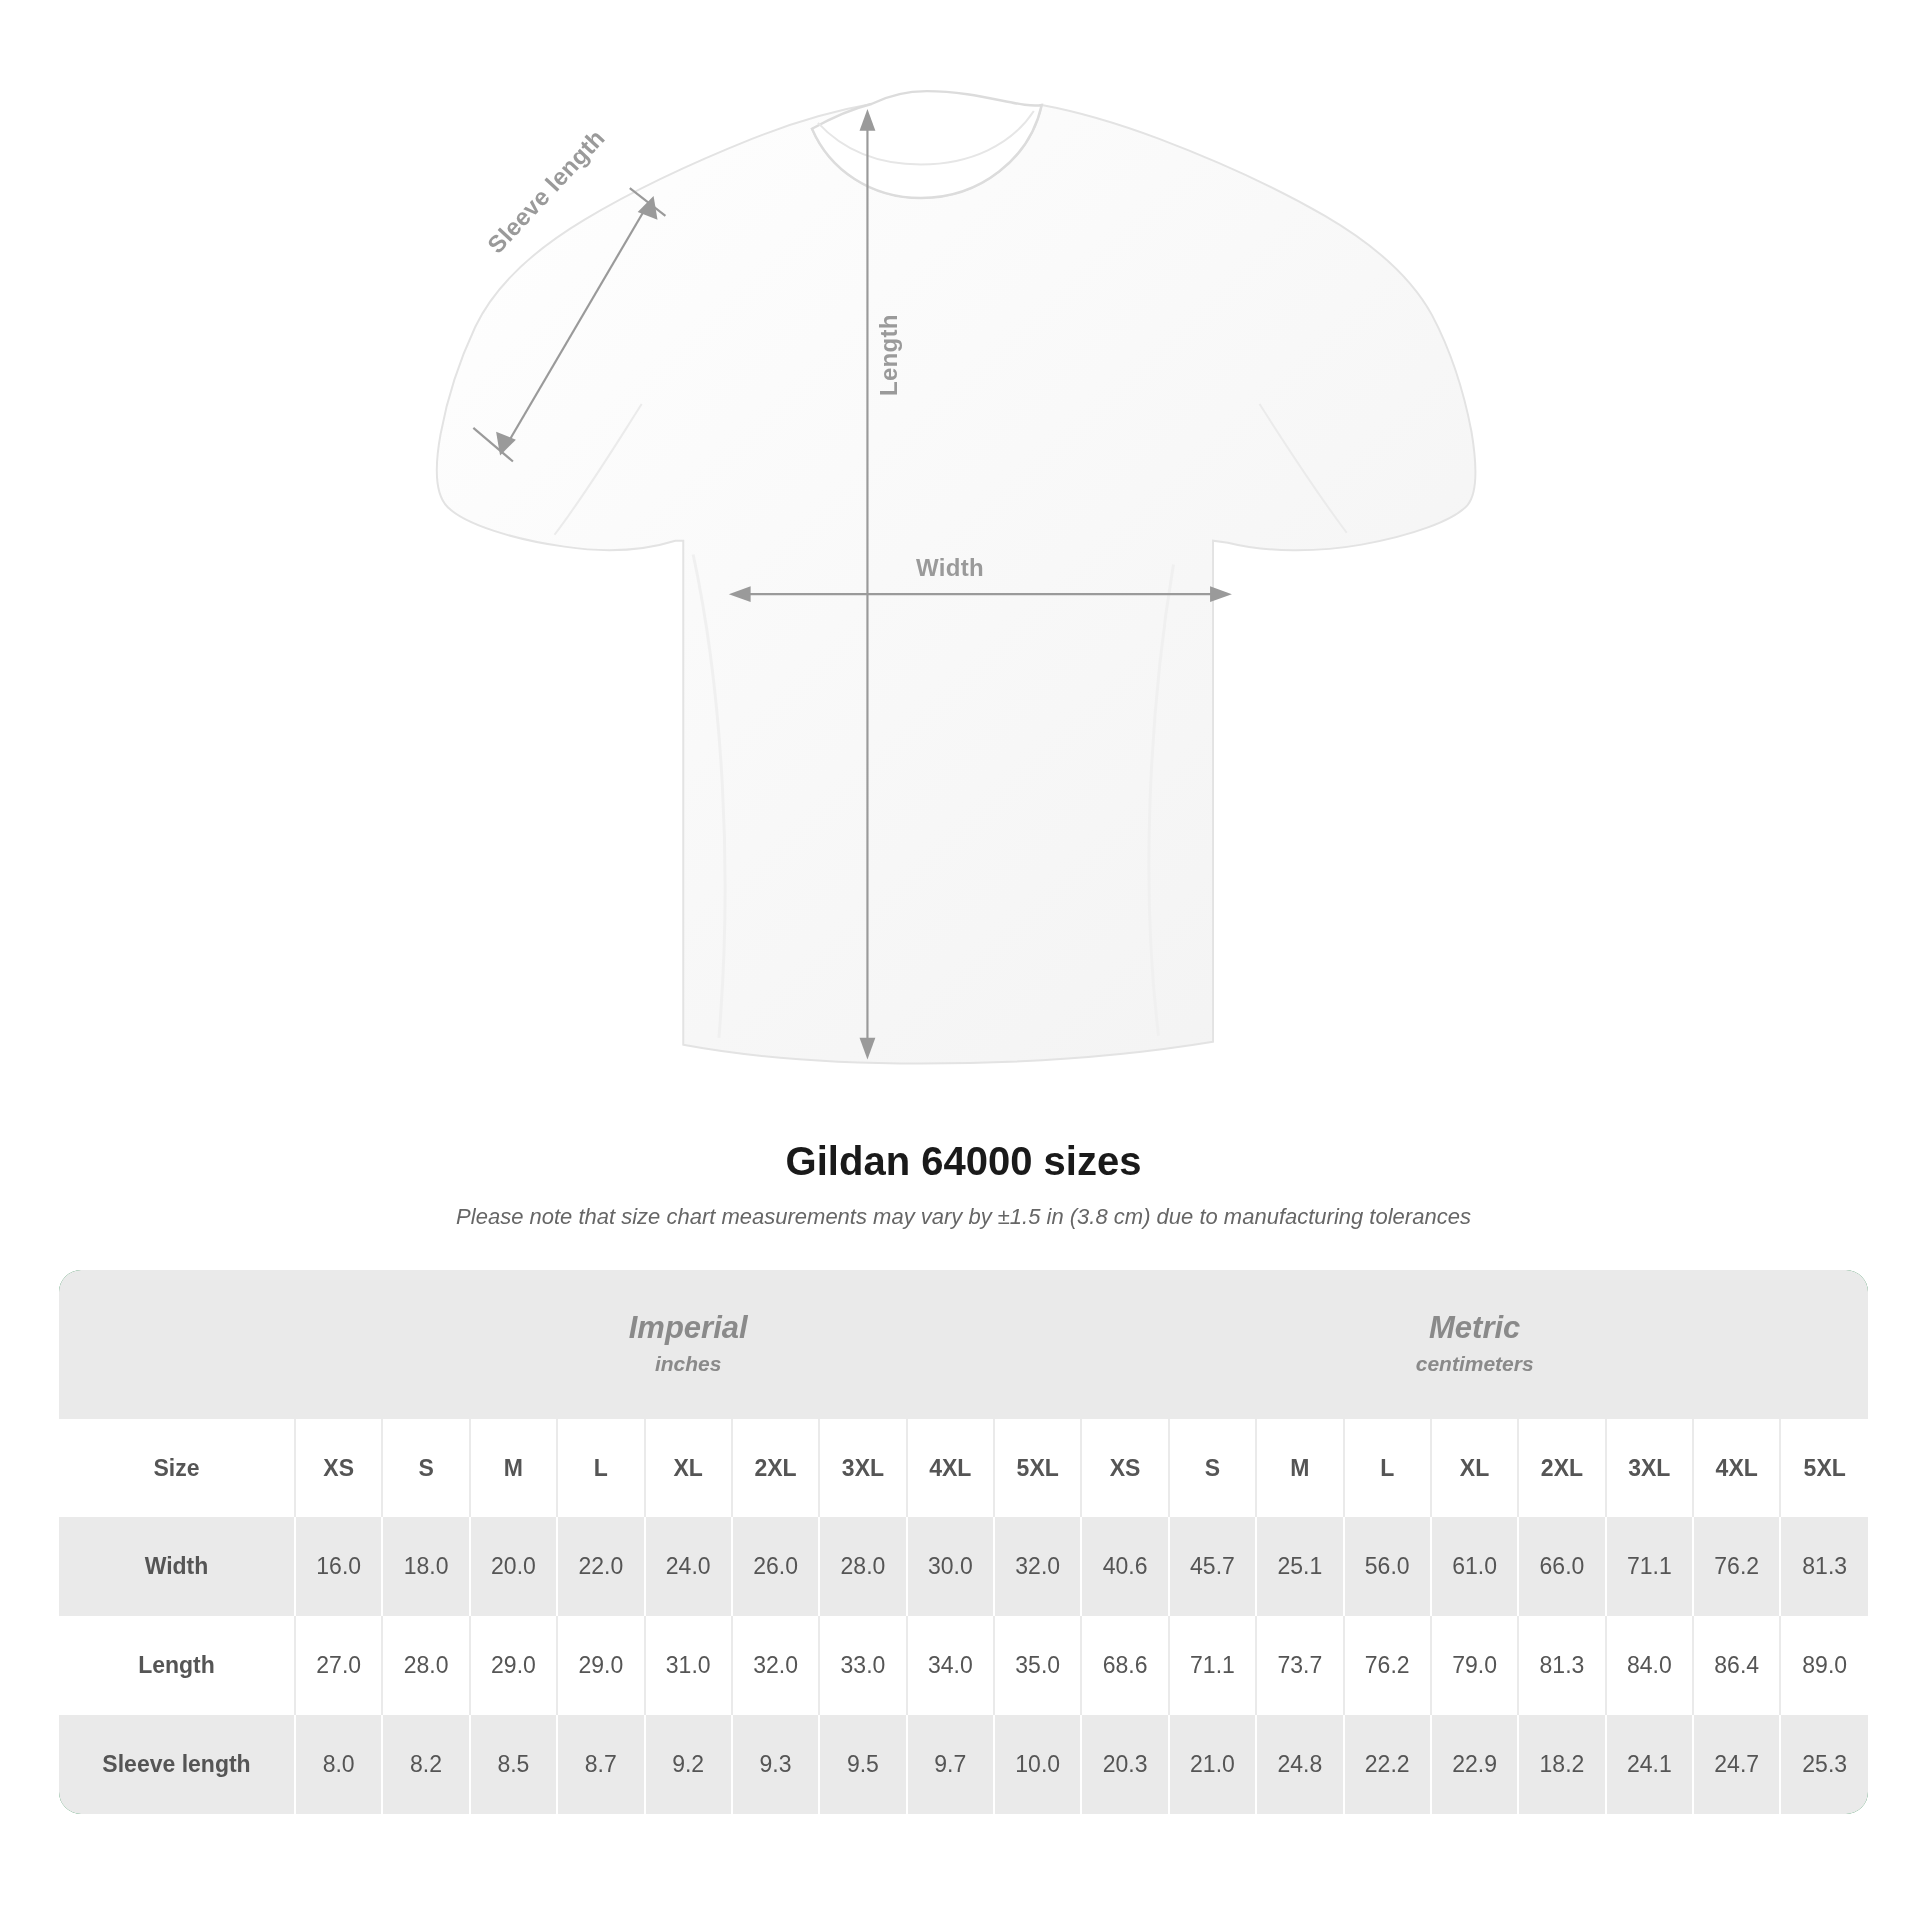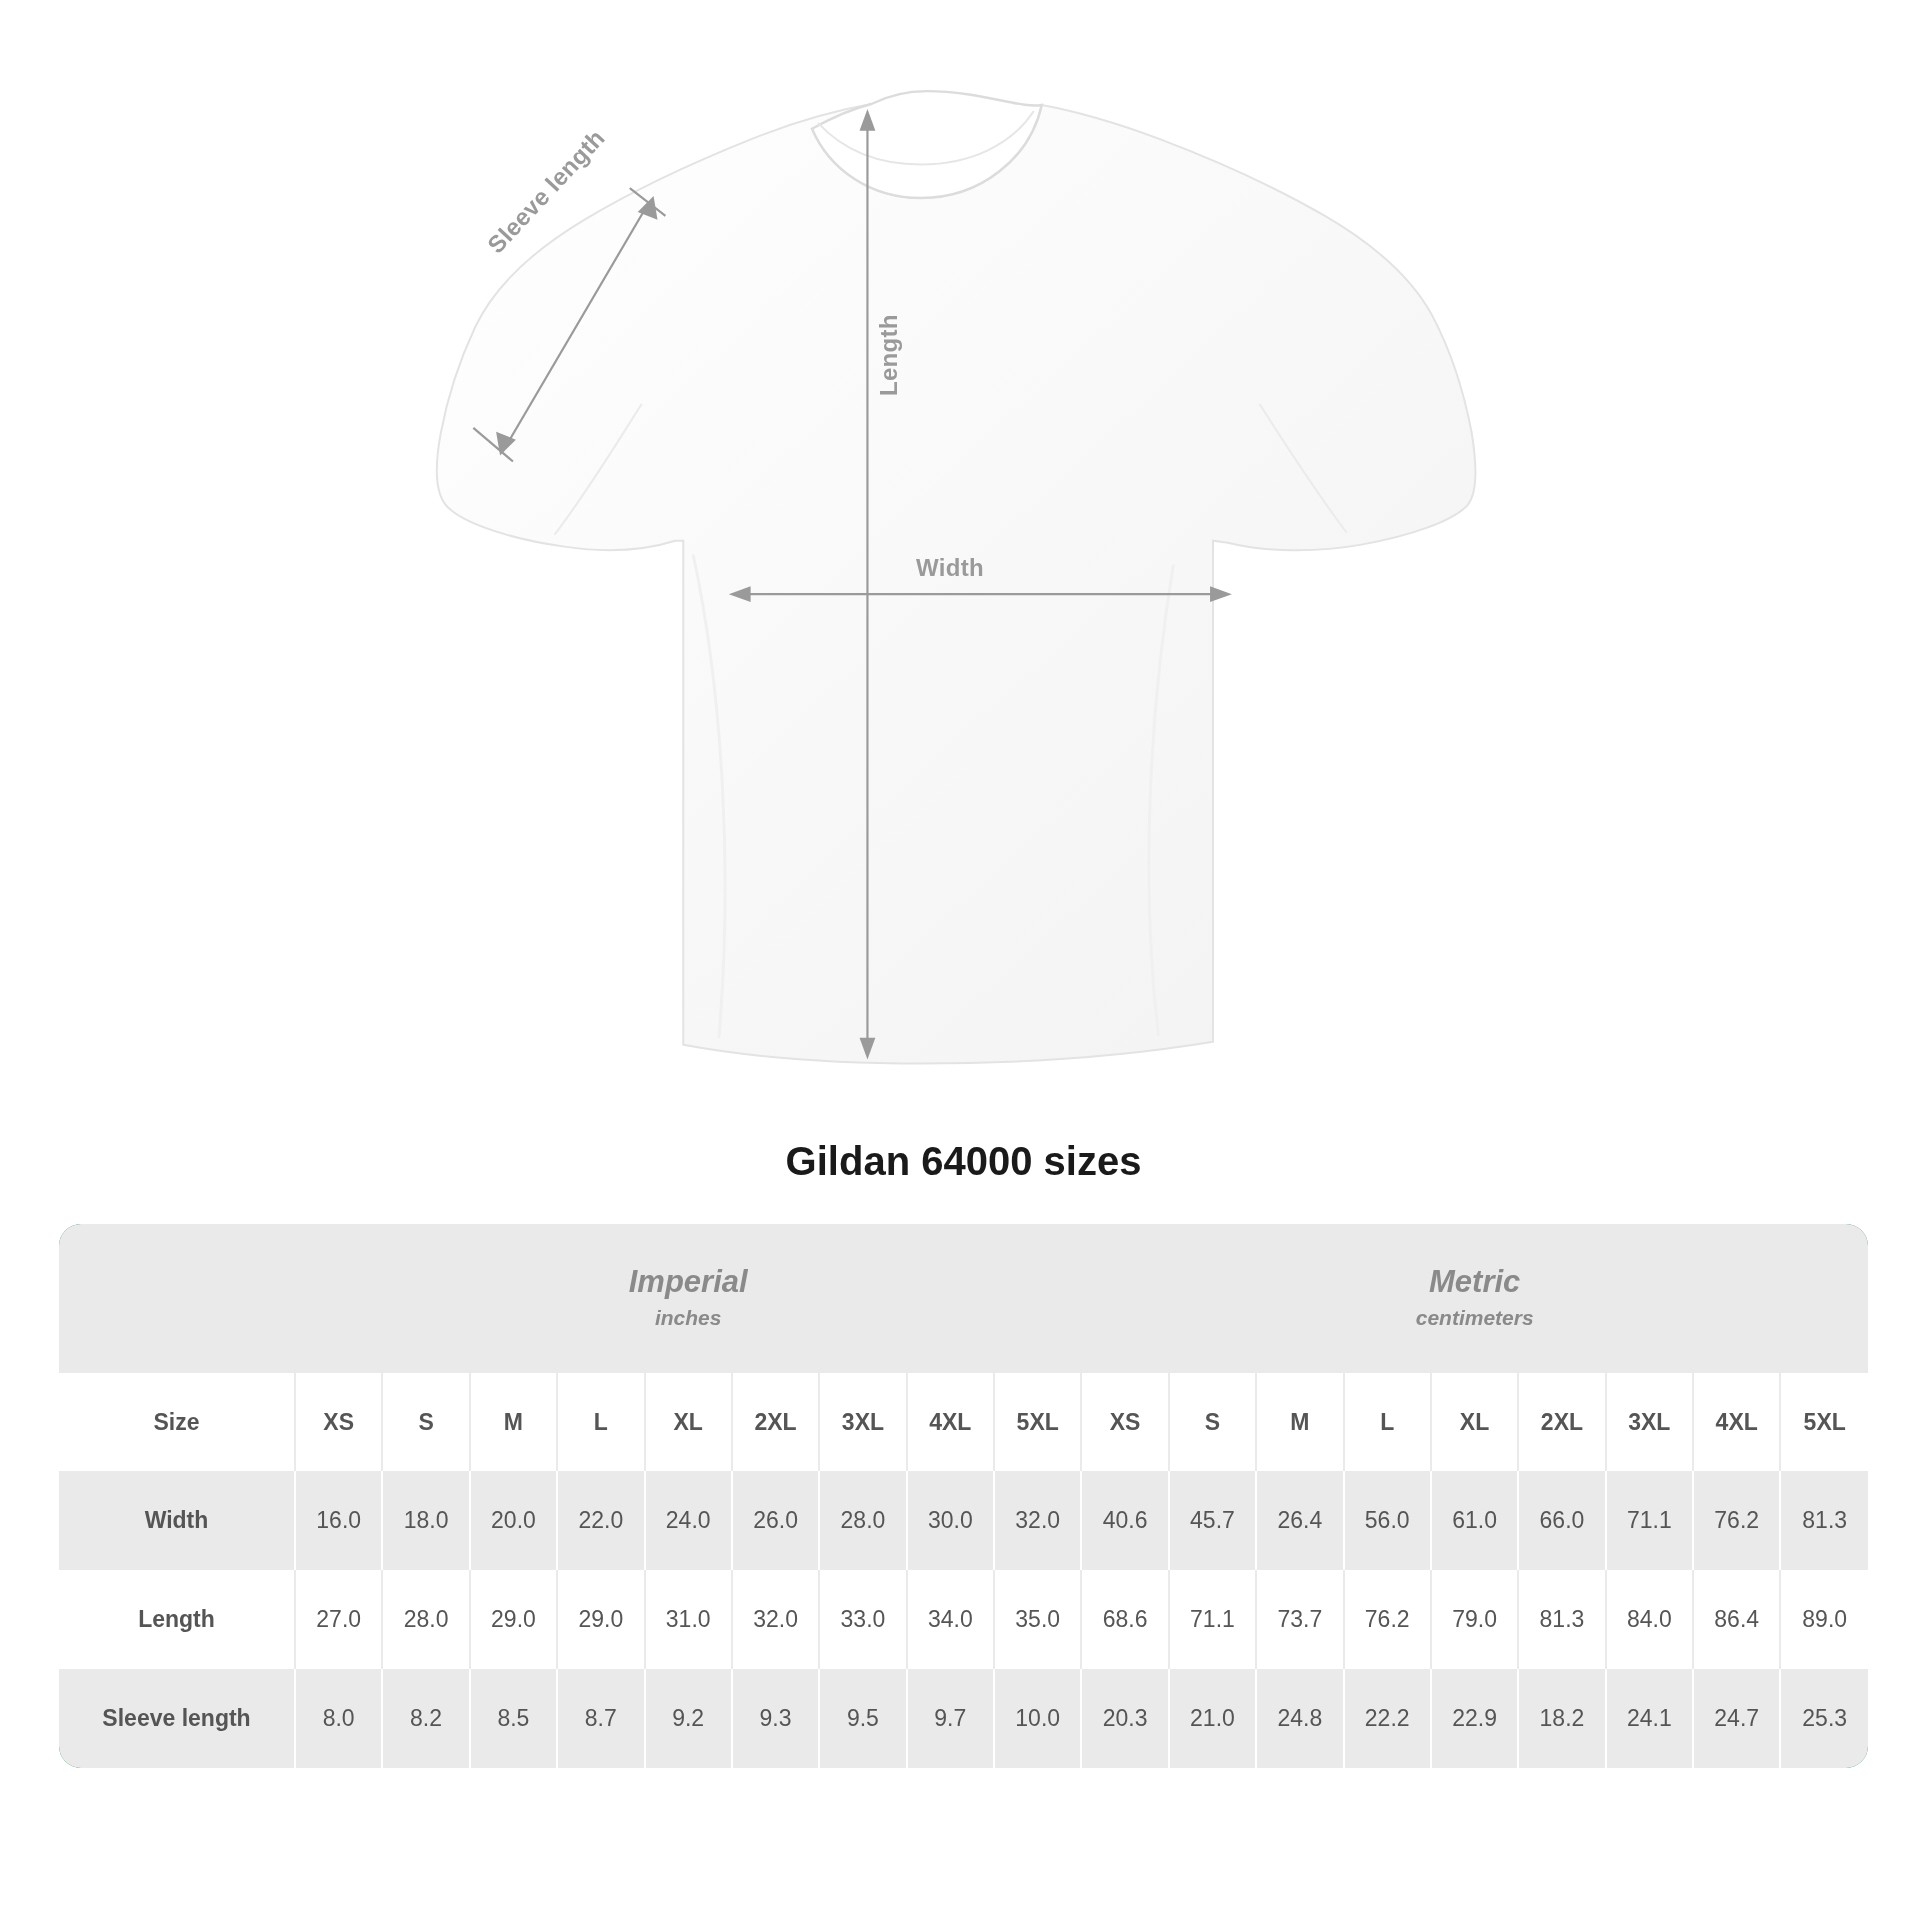--- a/index.html
+++ b/index.html
@@ -208,20 +208,21 @@
     </g>
   </svg>
 
   <div class="dim-label label-length">Length</div>
   <div class="dim-label label-width">Width</div>
   <div class="dim-label label-sleeve">Sleeve length</div>
 </div>
 
 <div class="title-block">
   <h1 class="chart-title">Gildan 64000 sizes</h1>
+  <p class="chart-subtitle">Please note that size chart measurements may vary by ±1.5 in (3.8 cm) due to manufacturing tolerances</p>
 </div>
 
 <div class="table-wrap">
   <table class="size-table">
     <colgroup>
       <col class="col-first">
       <col span="18">
     </colgroup>
     <thead>
       <tr>
@@ -264,21 +265,21 @@
         <td class="cellsep">18.0</td>
         <td class="cellsep">20.0</td>
         <td class="cellsep">22.0</td>
         <td class="cellsep">24.0</td>
         <td class="cellsep">26.0</td>
         <td class="cellsep">28.0</td>
         <td class="cellsep">30.0</td>
         <td class="cellsep">32.0</td>
         <td class="cellsep">40.6</td>
         <td class="cellsep">45.7</td>
-        <td class="cellsep">26.4</td>
+        <td class="cellsep">25.1</td>
         <td class="cellsep">56.0</td>
         <td class="cellsep">61.0</td>
         <td class="cellsep">66.0</td>
         <td class="cellsep">71.1</td>
         <td class="cellsep">76.2</td>
         <td>81.3</td>
       </tr>
       <tr class="row-plain">
         <th class="row-label cellsep">Length</th>
         <td class="cellsep">27.0</td>

